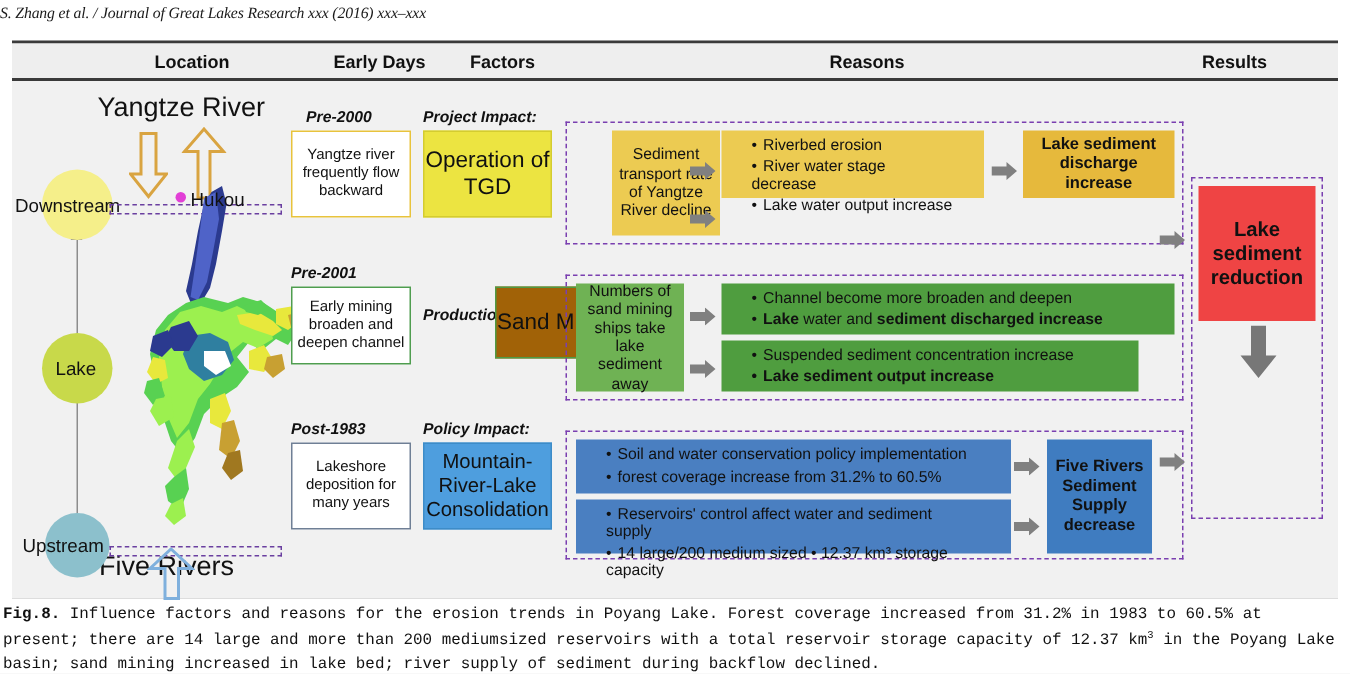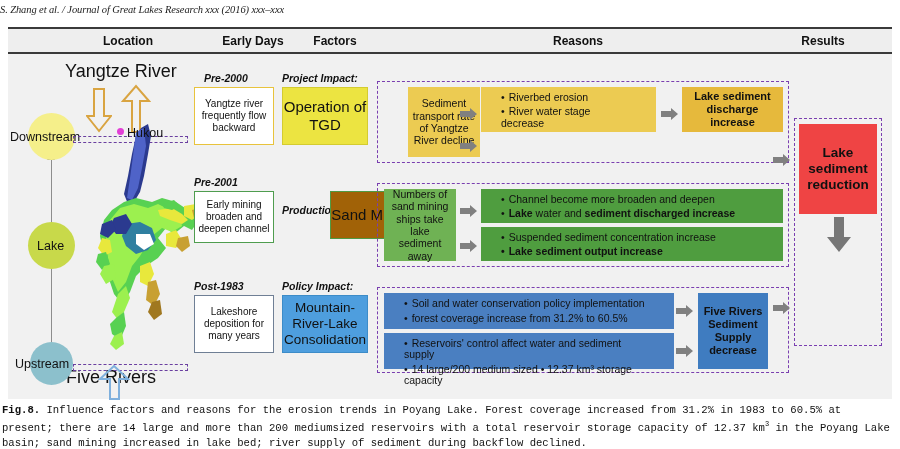--- a/index.html
+++ b/index.html
@@ -195,20 +195,21 @@
     <div class="group" style="left:369px;top:27px;width:412px;height:82px;"></div>
 
     <div class="box reason-src" style="left:376px;top:33px;width:72px;height:70px;background:#eccb52;padding:0 4px;margin-left:24px;">Sediment transport rate of Yangtze River decline</div>
 
     <svg class="garrow" style="left:452px;top:54px;" width="18" height="12" viewBox="0 0 18 12">
       <polygon points="0,3 10,3 10,0 17,6 10,12 10,9 0,9" fill="#808080"></polygon>
     </svg>
     <div class="bullets" style="left:473px;top:33px;width:175px;height:45px;background:#eccb52;">
       <div><span style="margin-right:4px">•</span>Riverbed erosion</div>
       <div><span style="margin-right:4px">•</span>River water stage decrease</div>
+      <div><span style="margin-right:4px">•</span>Lake water output increase</div>
     </div>
 
     <svg class="garrow" style="left:452px;top:86px;" width="18" height="12" viewBox="0 0 18 12">
       <polygon points="0,3 10,3 10,0 17,6 10,12 10,9 0,9" fill="#808080"></polygon>
     </svg>
 
     <svg class="garrow" style="left:653px;top:54px;" width="18" height="12" viewBox="0 0 18 12">
       <polygon points="0,3 10,3 10,0 17,6 10,12 10,9 0,9" fill="#808080"></polygon>
     </svg>
     <div class="box" style="left:674px;top:33px;width:101px;height:45px;background:#e6b93c;font-size:11px;font-weight:bold;padding:0 4px;">Lake sediment discharge increase</div>
@@ -227,21 +228,21 @@
       <polygon points="0,3 10,3 10,0 17,6 10,12 10,9 0,9" fill="#808080"></polygon>
     </svg>
     <div class="bullets" style="left:473px;top:135px;width:302px;height:34px;background:#4f9d3f;">
       <div><span style="margin-right:4px">•</span>Channel become more broaden and deepen</div>
       <div><span style="margin-right:4px">•</span><span style="font-weight:bold">Lake</span><span> water and </span><span style="font-weight:bold">sediment discharged increase</span></div>
     </div>
 
     <svg class="garrow" style="left:452px;top:186px;" width="18" height="12" viewBox="0 0 18 12">
       <polygon points="0,3 10,3 10,0 17,6 10,12 10,9 0,9" fill="#808080"></polygon>
     </svg>
-    <div class="bullets" style="left:473px;top:173px;width:302px;height:34px;background:#4f9d3f;">
+    <div class="bullets" style="left:473px;top:173px;width:278px;height:34px;background:#4f9d3f;">
       <div><span style="margin-right:4px">•</span>Suspended sediment concentration increase</div>
       <div style="font-weight:bold"><span style="margin-right:4px">•</span>Lake sediment output increase</div>
     </div>
 
     <div class="cap" style="left:186px;top:226px;">Post-1983</div>
     <div class="box small-box" style="left:186px;top:241px;width:80px;height:58px;border:1.5px solid #6f7f95;">Lakeshore deposition for many years</div>
 
     <div class="cap" style="left:274px;top:226px;">Policy Impact:</div>
     <div class="box factor-box" style="left:274px;top:241px;width:86px;height:58px;background:#4e9ede;border:1px solid #3d8cc8;font-size:13.5px;">Mountain-River-Lake Consolidation</div>
 

